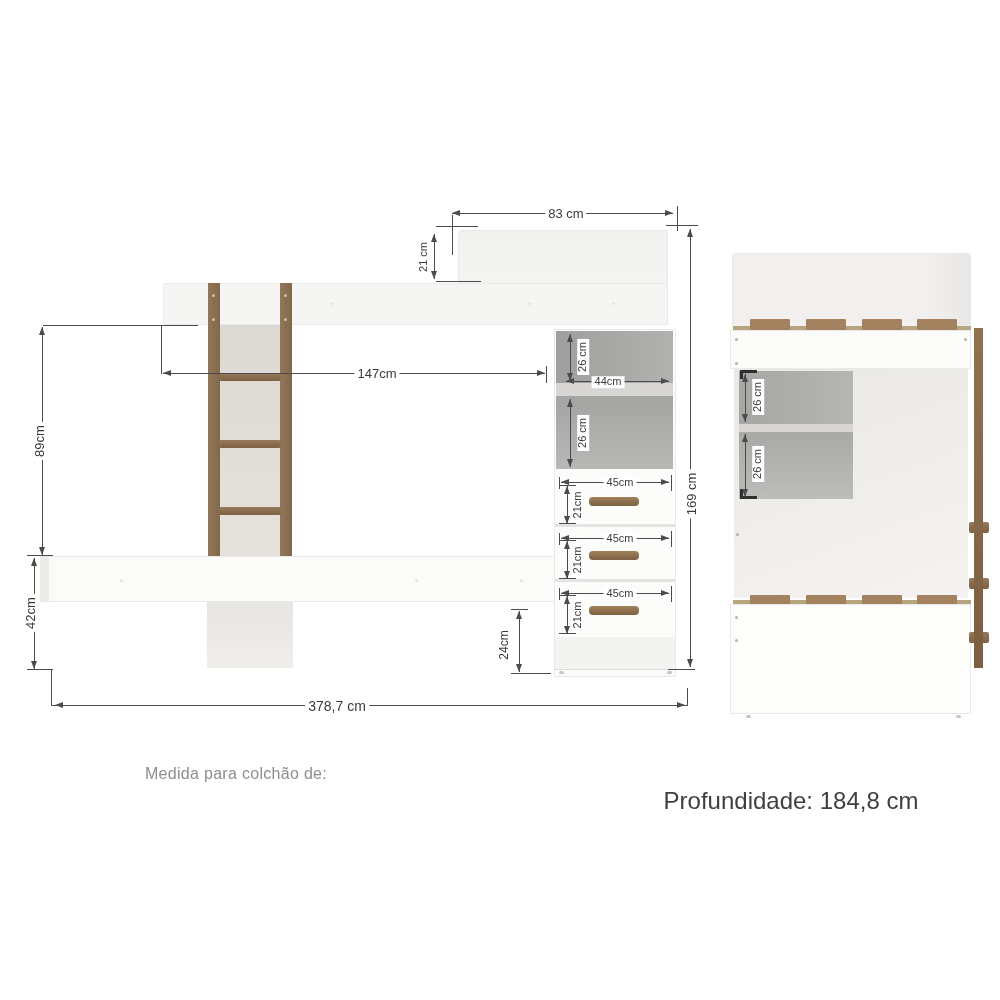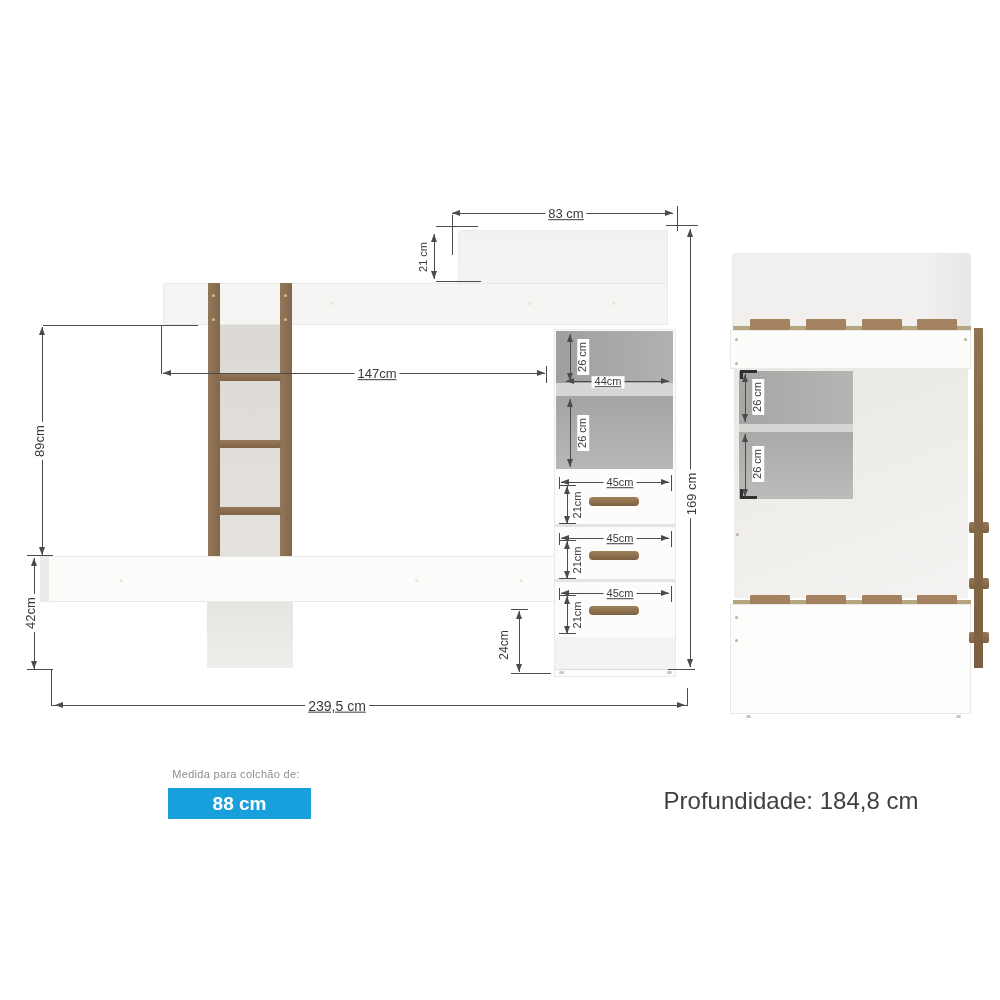--- a/index.html
+++ b/index.html
@@ -17,31 +17,31 @@
   
   .hl{position:absolute;background:#4b4b4b;height:1.4px;}
   .vl{position:absolute;background:#4b4b4b;width:1.4px;}
   .bk{position:absolute;background:#2f2f2f;}
   .ar{position:absolute;width:0;height:0;}
   .ar-l{border-top:3.5px solid transparent;border-bottom:3.5px solid transparent;border-right:8px solid #4b4b4b;}
   .ar-r{border-top:3.5px solid transparent;border-bottom:3.5px solid transparent;border-left:8px solid #4b4b4b;}
   .ar-u{border-left:3.5px solid transparent;border-right:3.5px solid transparent;border-bottom:8px solid #4b4b4b;}
   .ar-d{border-left:3.5px solid transparent;border-right:3.5px solid transparent;border-top:8px solid #4b4b4b;}
   .lbl{position:absolute;transform:translate(-50%,-50%);background:#fff;padding:0 3px;
-       font-size:12px;color:#3a3a3a;line-height:1.05;white-space:nowrap;text-decoration:underline;}
+       font-size:12px;color:#3a3a3a;line-height:1.05;white-space:nowrap;}
   .lblv{position:absolute;transform:translate(-50%,-50%) rotate(-90deg);background:#fff;padding:0 3px;
        font-size:12px;color:#3a3a3a;line-height:1.05;white-space:nowrap;}
   .s11{font-size:11px;} .s12{font-size:12px;} .s13{font-size:13px;} .s14{font-size:14px;}
   .pin{position:absolute;width:3px;height:3px;border-radius:50%;background:#d9c08b;}
   .pin.faint{background:#ece3c8;}
   .pin.gray{background:#b9b3a6;}
   .foot{position:absolute;width:5px;height:3px;border-radius:2px;background:#c6c6c4;}
   
   #mattress-label{position:absolute;left:236px;top:774px;transform:translate(-50%,-50%);
-       font-size:11px;color:#8e8e8e;letter-spacing:.3px;white-space:nowrap;}
+       font-size:16px;color:#8e8e8e;letter-spacing:.3px;white-space:nowrap;}
   #mattress-badge{position:absolute;left:168px;top:788px;width:143px;height:31px;background:#18a0dc;}
   #mattress-size{position:absolute;left:50%;top:50%;transform:translate(-50%,-50%);
        color:#fff;font-size:19px;font-weight:bold;white-space:nowrap;}
   #depth-label{position:absolute;left:791px;top:801px;transform:translate(-50%,-50%);
        font-size:24px;color:#3f3f3f;white-space:nowrap;}
 </style>
 </head>
 <body>
 
 <div id="canvas">
@@ -123,21 +123,21 @@
     <div class="vl" style="left:34px;top:558px;height:111px;"></div>
     <div class="ar ar-u" style="left:31px;top:558px;"></div>
     <div class="ar ar-d" style="left:31px;top:661px;"></div>
     <span class="lblv s13" style="left:31px;top:613px;">42cm</span>
 
     <div class="vl" style="left:51px;top:670px;height:36px;"></div>
     <div class="vl" style="left:687px;top:688px;height:18px;"></div>
     <div class="hl" style="left:52px;top:705px;width:636px;"></div>
     <div class="ar ar-l" style="left:55px;top:702px;"></div>
     <div class="ar ar-r" style="left:677px;top:702px;"></div>
-    <span class="lbl s14" style="left:337px;top:706px;">239,5 cm</span>
+    <span class="lbl s14" style="left:337px;top:706px;">378,7 cm</span>
 
     <div class="hl" style="left:666px;top:225px;width:32px;"></div>
     <div class="hl" style="left:668px;top:669px;width:27px;"></div>
     <div class="vl" style="left:690px;top:229px;height:438px;"></div>
     <div class="ar ar-u" style="left:687px;top:229px;"></div>
     <div class="ar ar-d" style="left:687px;top:659px;"></div>
     <span class="lblv s13" style="left:692px;top:494px;">169 cm</span>
 
     <div class="vl" style="left:570px;top:334px;height:47px;"></div>
     <div class="ar ar-u" style="left:567px;top:334px;"></div>
@@ -247,18 +247,15 @@
 
     <div class="bk" style="left:740px;top:496px;width:17px;height:2.5px;"></div>
     <div class="bk" style="left:740px;top:489px;width:2.5px;height:9px;"></div>
     <div class="vl" style="left:745px;top:434px;height:63px;"></div>
     <div class="ar ar-u" style="left:742px;top:434px;"></div>
     <div class="ar ar-d" style="left:742px;top:489px;"></div>
     <span class="lblv s11" style="left:758px;top:464px;">26 cm</span>
   </div>
 
   <div id="mattress-label">Medida para colchão de:</div>
-  <div id="mattress-badge">
-    <span id="mattress-size">88 cm</span>
-  </div>
   <div id="depth-label">Profundidade: 184,8 cm</div>
 
 </div>
 
 </body></html>

